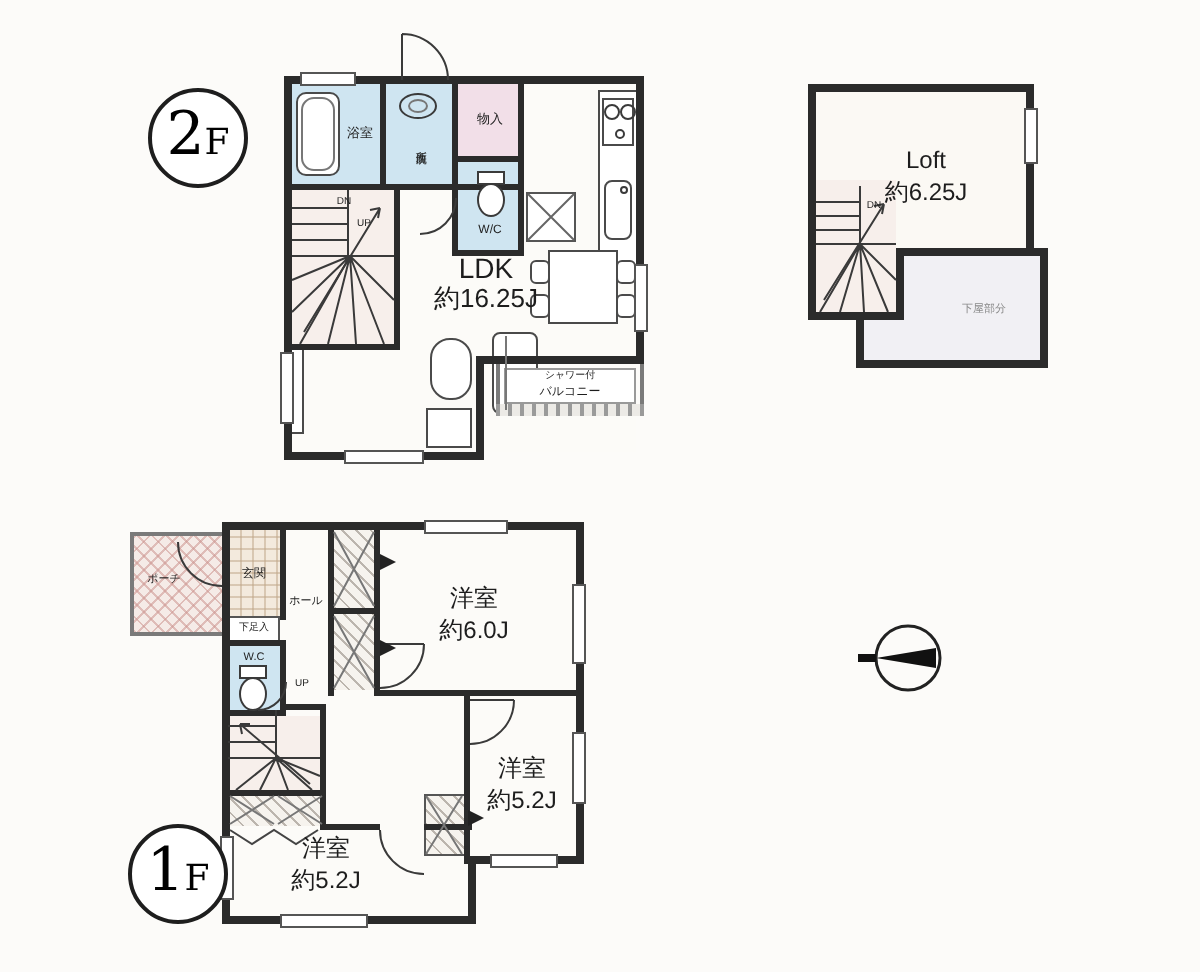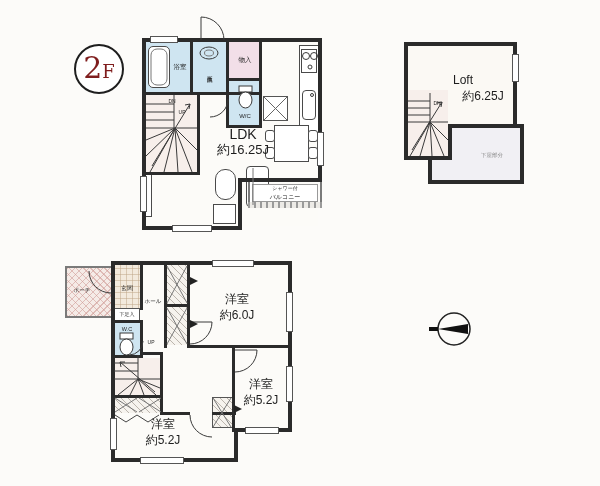--- a/index.html
+++ b/index.html
@@ -13,21 +13,21 @@
   .win{position:absolute;z-index:4;background:#fff;border:1px solid #555;box-sizing:border-box;}
   svg.lines{position:absolute;left:0;top:0;z-index:5;pointer-events:none;}
   .lbl{position:absolute;z-index:6;transform:translate(-50%,-50%);color:#1d1d1d;white-space:nowrap;line-height:1.15;text-align:center;}
   .vert{writing-mode:vertical-rl;letter-spacing:-0.5px;}
   .hatch{background-color:#f6f3ee;background-image:repeating-linear-gradient(45deg,rgba(130,120,110,.5) 0 1px,transparent 1px 5px);}
   .cross{background-color:#f5ebe7;background-image:repeating-linear-gradient(45deg,rgba(205,150,145,.55) 0 1px,transparent 1px 5px),repeating-linear-gradient(135deg,rgba(205,150,145,.55) 0 1px,transparent 1px 5px);}
   .check{background-color:#f3eadd;background-image:repeating-linear-gradient(0deg,rgba(190,165,135,.5) 0 1px,transparent 1px 6px),repeating-linear-gradient(90deg,rgba(190,165,135,.5) 0 1px,transparent 1px 6px);}
   .stripe{position:absolute;z-index:3;background:repeating-linear-gradient(90deg,#9a9a9a 0 2px,#eceae6 2px 6px);}
   .lblbox{position:absolute;z-index:2;background:#fff;border:1px solid #999;box-sizing:border-box;}
   .badge{position:absolute;z-index:6;width:46px;height:46px;background:#fff;border:2.5px solid #1e1e1e;border-radius:50%;
-         text-align:center;line-height:44px;font-family:"DejaVu Serif",serif;color:#7f1d1d;box-sizing:content-box;}
+         text-align:center;line-height:44px;font-family:"DejaVu Serif",serif;color:#000000;box-sizing:content-box;}
   .badge .bg{font-size:30px;}
   .badge .sm{font-size:18px;}
 </style>
 </head>
 <body>
 
 <div class="canvas">
 
   <section class="plan">
 
@@ -104,21 +104,21 @@
     <div class="wall" style="left:513px;top:42px;width:4px;height:86px;"></div>
     <div class="wall" style="left:448px;top:124px;width:76px;height:4px;"></div>
     <div class="wall" style="left:404px;top:156px;width:48px;height:4px;"></div>
     <div class="wall" style="left:448px;top:124px;width:4px;height:36px;"></div>
     <div class="wall" style="left:520px;top:124px;width:4px;height:60px;"></div>
     <div class="wall" style="left:428px;top:180px;width:96px;height:4px;"></div>
     <div class="wall" style="left:428px;top:158px;width:4px;height:26px;"></div>
     <div class="win" style="left:512px;top:54px;width:7px;height:28px;"></div>
 
     <div class="lbl" style="left:463px;top:81px;font-size:12px;">Loft</div>
-    <div class="lbl" style="left:463px;top:97px;font-size:12px;margin-left:20px;">約6.25J</div>
+    <div class="lbl" style="left:463px;top:97px;font-size:12px;">約6.25J</div>
     <div class="lbl" style="left:437px;top:104px;font-size:5px;">DN</div>
     <div class="lbl" style="left:492px;top:155px;font-size:5.5px;color:#8a8a8a;">下屋部分</div>
   </section>
 
   <section class="plan">
 
     <div class="fill" style="left:115px;top:265px;width:173px;height:80px;background:#fcfbf8;"></div>
     <div class="fill" style="left:115px;top:345px;width:117px;height:113px;background:#fcfbf8;"></div>
     <div class="fill" style="left:232px;top:345px;width:56px;height:83px;background:#fcfbf8;"></div>
     <div class="fill cross" style="left:67px;top:268px;width:44px;height:48px;"></div>
@@ -169,20 +169,23 @@
     <div class="lbl" style="left:153px;top:301px;font-size:5.5px;">ホール</div>
     <div class="lbl" style="left:127px;top:315px;font-size:5px;">下足入</div>
     <div class="lbl" style="left:127px;top:329px;font-size:5.5px;">W.C</div>
     <div class="lbl" style="left:151px;top:343px;font-size:5px;">UP</div>
     <div class="lbl" style="left:237px;top:300px;font-size:12px;">洋室</div>
     <div class="lbl" style="left:237px;top:316px;font-size:12px;">約6.0J</div>
     <div class="lbl" style="left:261px;top:385px;font-size:12px;">洋室</div>
     <div class="lbl" style="left:261px;top:401px;font-size:12px;">約5.2J</div>
     <div class="lbl" style="left:163px;top:425px;font-size:12px;">洋室</div>
     <div class="lbl" style="left:163px;top:441px;font-size:12px;">約5.2J</div>
+    <div class="badge" style="left:64px;top:412px;">
+      <span class="bg">1</span><span class="sm">F</span>
+    </div>
   </section>
 
   <svg class="lines" width="600" height="486" viewBox="0 0 600 486" fill="none" stroke="#3a3a3a" stroke-width="1">
 
     <g>
       <path d="M146 104 H174 M146 112 H174 M146 120 H174 M174 95 V128 M146 128 H197"></path>
       <path d="M175 128 L146 140 M175 128 L146 156 M175 128 L150 172 M175 128 L164 172 M175 128 L178 172 M175 128 L192 172 M175 128 L197 150"></path>
       <path d="M152 166 L190 104 M190 104 l-5 1 M190 104 l-1 5"></path>
     </g>
 

